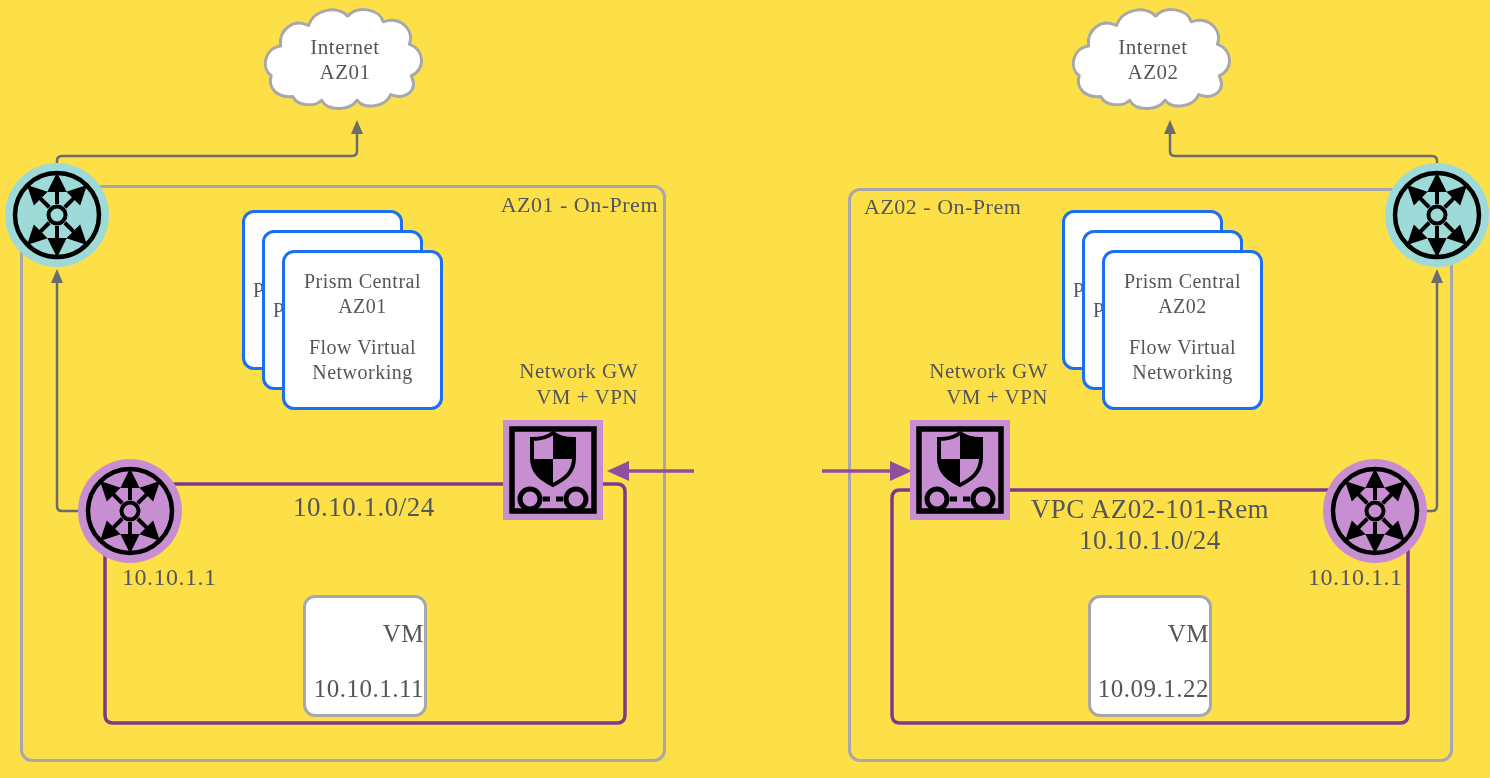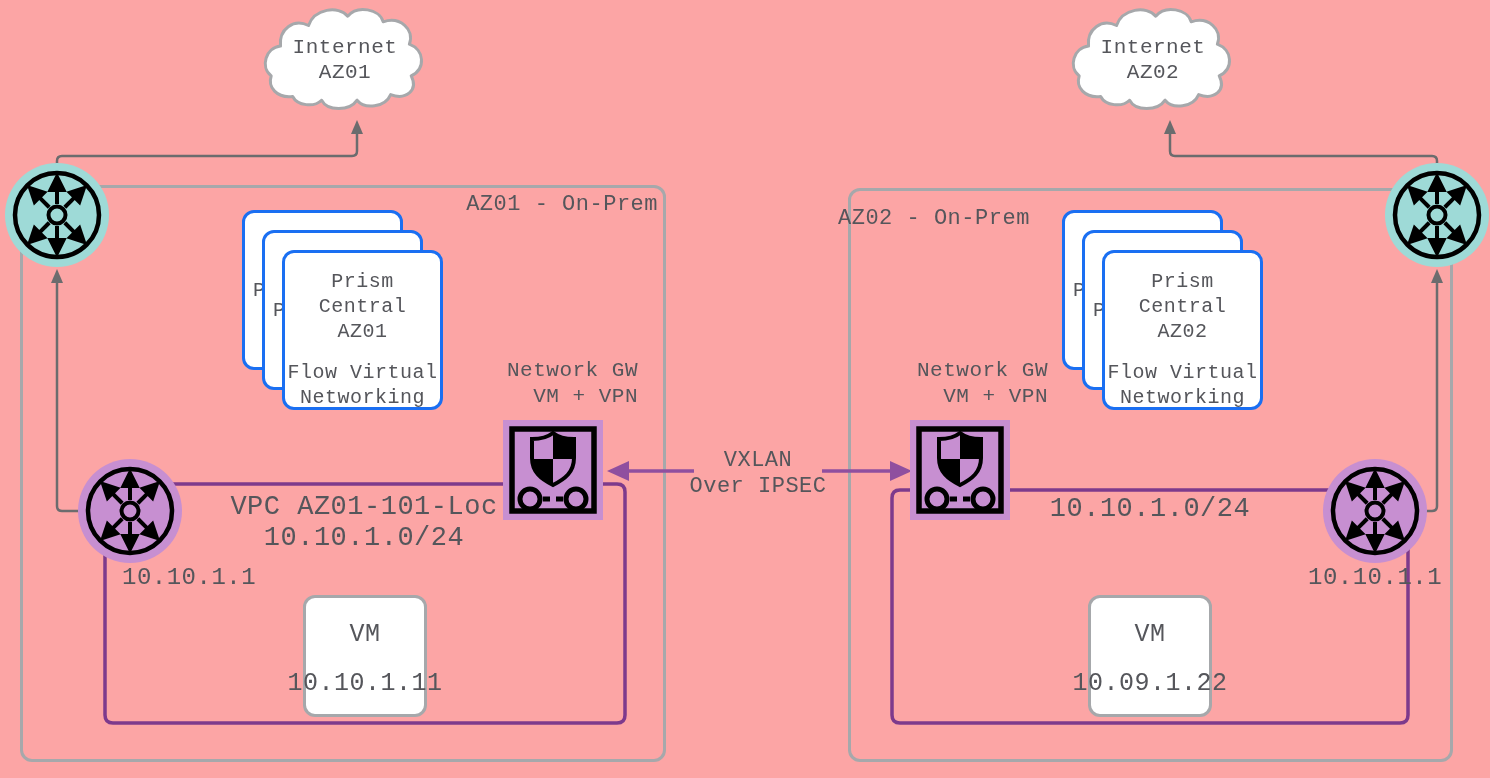--- a/index.html
+++ b/index.html
@@ -1,30 +1,30 @@
 <!DOCTYPE html>
 <html><head>
 <meta charset="utf-8">
 <style>
   * { margin:0; padding:0; box-sizing:border-box; }
   body { background:#ffffff; }
   .canvas {
-    position:relative; width:1490px; height:778px; background:#fca5a5;
-    font-family:Liberation Mono, monospace; color:#55565b; overflow:hidden;
+    position:relative; width:1490px; height:778px; background:#fde047;
+    font-family:Liberation Serif, serif; color:#55565b; overflow:hidden;
     letter-spacing:0.5px;
   }
   .abs { position:absolute; }
 
   
   .zone-box { border:3px solid #a6a8ab; border-radius:12px; background:transparent; }
   #az01-box { left:20px; top:185px; width:646px; height:577px; }
   #az02-box { left:848px; top:188px; width:605px; height:574px; }
   .zone-label { font-size:22px; color:#55565b; white-space:nowrap; }
   #az01-box-label { right:832px; top:192px; text-align:left; }
-  #az02-box-label { left:838px; top:194px;margin-top:12px; }
+  #az02-box-label { left:864px; top:194px; }
 
   
   .cloud-svg { width:168px; height:114px; }
   #cloud1 { left:260px; top:4px; }
   #cloud2 { left:1068px; top:4px; }
   .cloud-text { width:150px; text-align:center; font-size:21px; line-height:25px; }
   #cloud1-text { left:270px; top:35px; }
   #cloud2-text { left:1078px; top:35px; }
 
   
@@ -67,25 +67,25 @@
   .vpc-label { width:300px; text-align:center; font-size:27px; line-height:31px; }
   #az01-vpc-label { left:214px; top:492px; }
   #az02-vpc-label { left:1000px; top:494px; }
   .ip-label { font-size:24px; }
   #az01-router-ip { left:122px; top:564px; }
   #az02-router-ip { left:1308px; top:564px; }
 
   
   .vm-box {
     width:124px; height:122px; border:3px solid #a6a8ab; border-radius:12px;
-    background:#ffffff; display:flex; flex-direction:column; align-items:center;
+    background:#ffffff; display:flex; flex-direction:column; align-items:flex-end;
     font-size:25px; text-align:center;
   }
   .vm-name { margin-top:22px; }
-  .vm-ip { margin-top:20px; }
+  .vm-ip { margin-top:27px; }
   #az01-vm { left:303px; top:595px; }
   #az02-vm { left:1088px; top:595px; }
 
   
   #link-label { left:658px; top:448px; width:200px; text-align:center;
     font-size:22px; line-height:26px; }
 </style>
 </head>
 <body>
 
@@ -332,36 +332,32 @@
         </g>
       <g transform="rotate(315 55 55)">
           <line x1="55" y1="44" x2="55" y2="29"></line>
           <polygon points="55,17 48.5,30 61.5,30"></polygon>
         </g>
     </g>
     <circle cx="55" cy="55" r="8.5" fill="#c78fd1" stroke="#000000" stroke-width="4"></circle>
   </svg>
 
   <div class="abs vpc-label" id="az01-vpc-label">
-    <div>VPC AZ01-101-Loc</div>
     <div>10.10.1.0/24</div>
   </div>
   <div class="abs vpc-label" id="az02-vpc-label">
+    <div>VPC AZ02-101-Rem</div>
     <div>10.10.1.0/24</div>
   </div>
   <div class="abs ip-label" id="az01-router-ip">10.10.1.1</div>
   <div class="abs ip-label" id="az02-router-ip">10.10.1.1</div>
 
   <div class="abs vm-box" id="az01-vm">
     <div class="vm-name">VM</div>
     <div class="vm-ip">10.10.1.11</div>
   </div>
   <div class="abs vm-box" id="az02-vm">
     <div class="vm-name">VM</div>
     <div class="vm-ip">10.09.1.22</div>
   </div>
 
-  <div class="abs" id="link-label">
-    <div>VXLAN</div>
-    <div>Over IPSEC</div>
-  </div>
 
 </div>
 
 </body></html>

